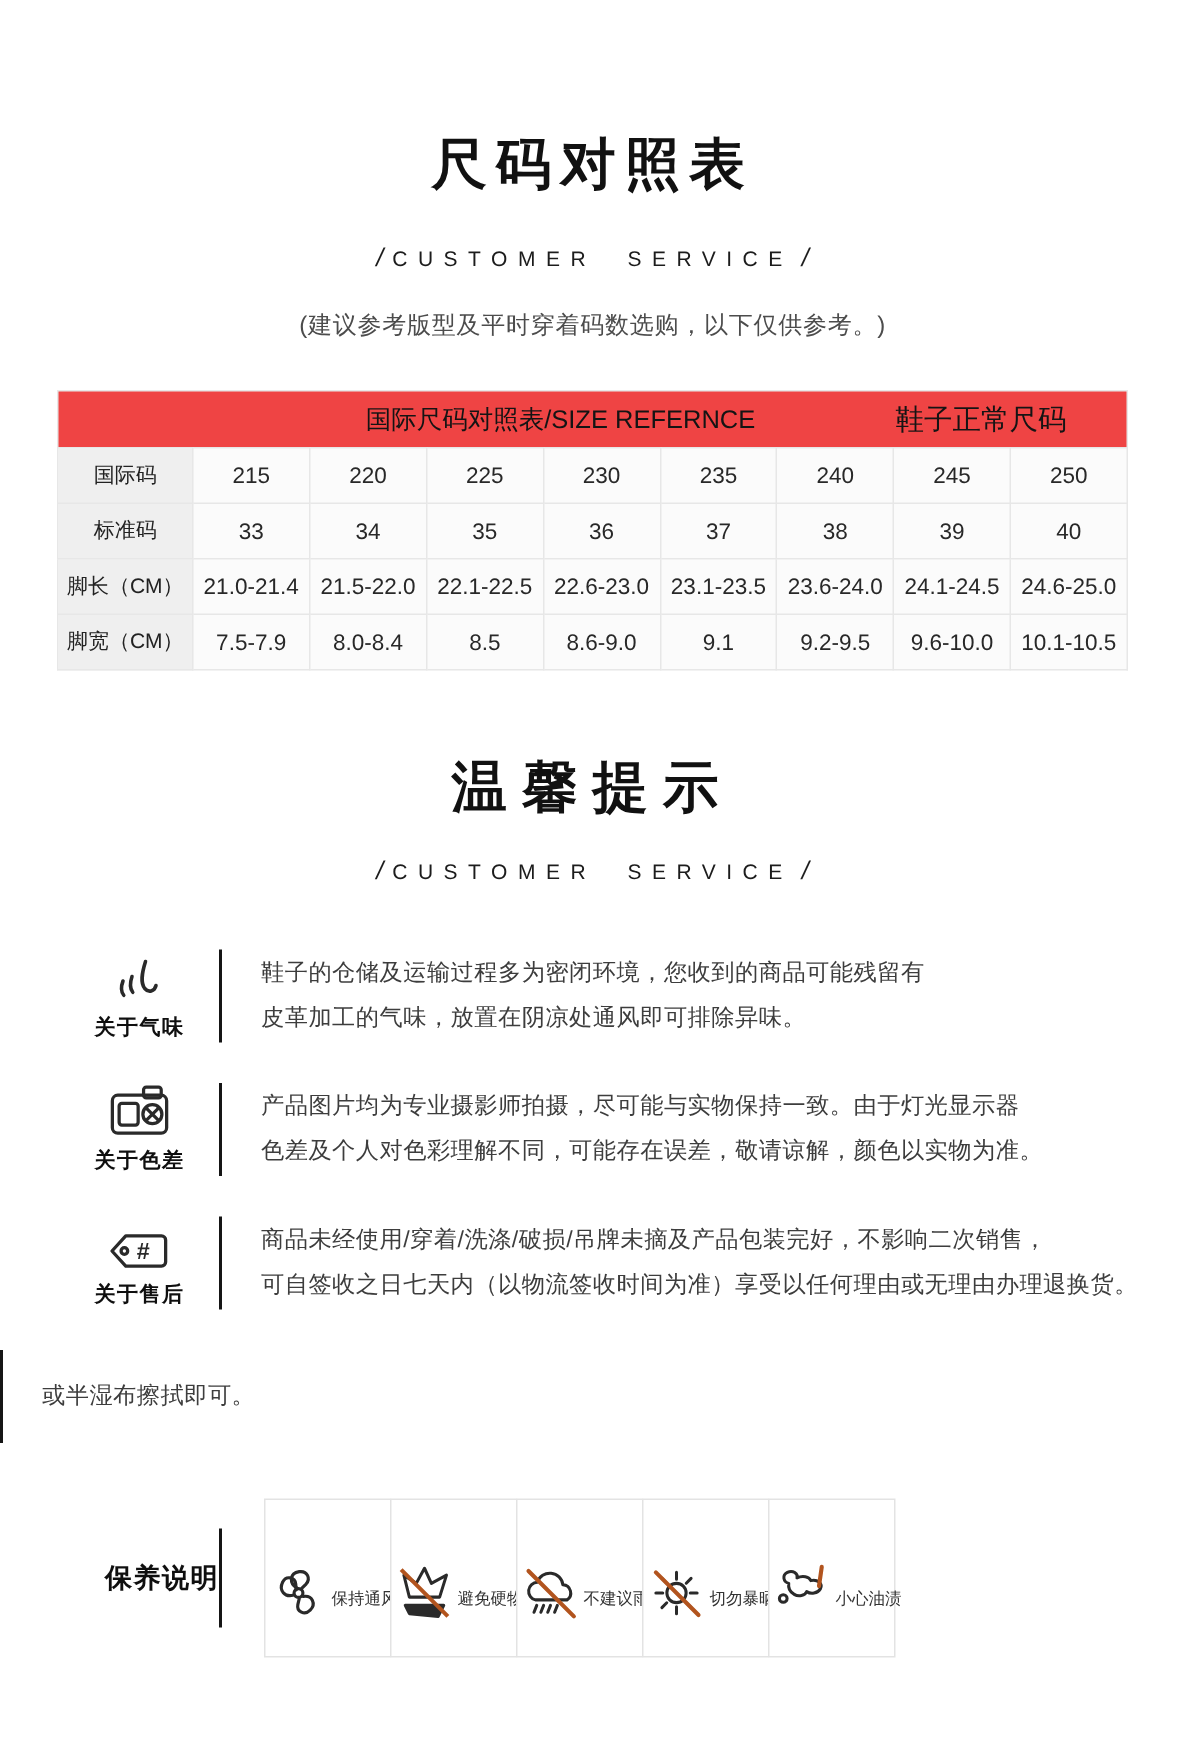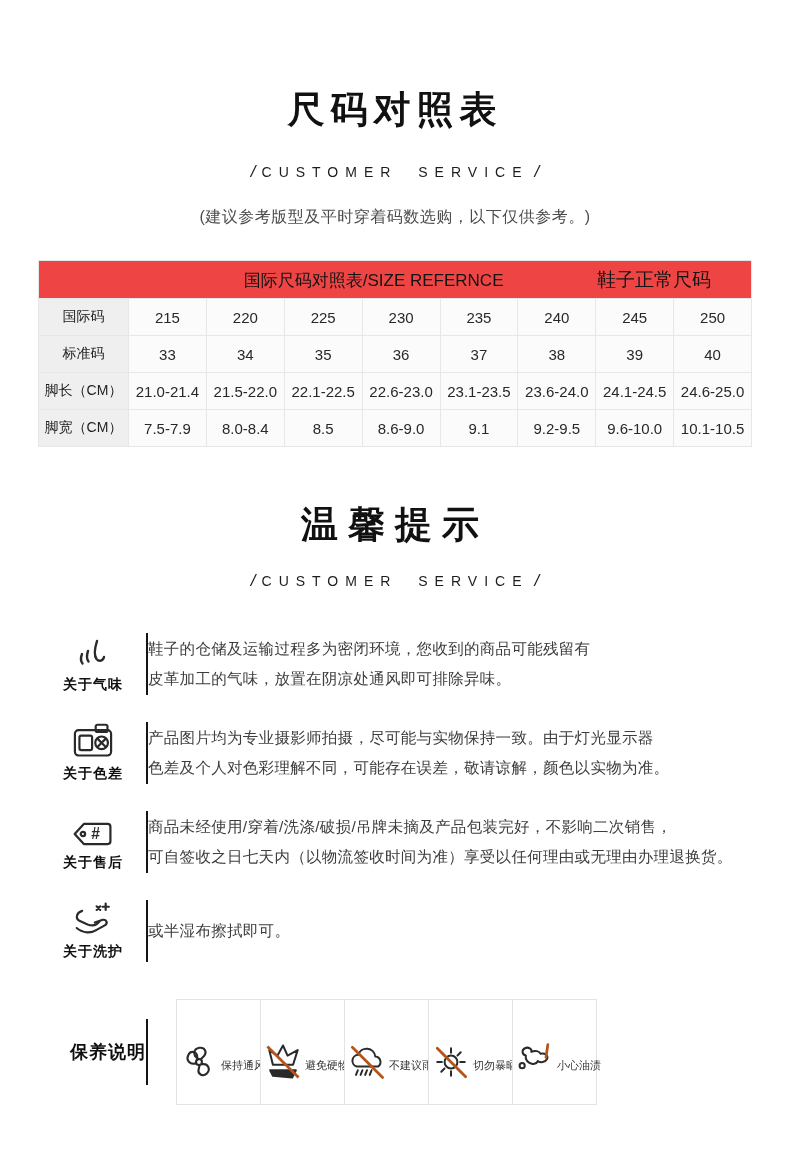--- a/index.html
+++ b/index.html
@@ -57,21 +57,21 @@
   .tips { margin-top:28px; }
   .tip-row { display:flex; align-items:center; height:89px; }
   .tip-left {
     width:106px; margin-left:40px; flex:0 0 auto;
     display:flex; flex-direction:column; align-items:center; justify-content:center;
   }
   .tip-icon { height:38px; display:flex; align-items:flex-end; justify-content:center; }
   .tip-label { margin-top:5px; font-size:14px; font-weight:700; color:#0f0f0f; letter-spacing:1px; }
   .tip-divider { width:2px; height:62px; background:#151515; flex:0 0 auto; }
   .tip-text {
-    font-size:15.5px; color:#3d3d3d; line-height:30px;
+    padding-left:26px; font-size:15.5px; color:#3d3d3d; line-height:30px;
     letter-spacing:0.3px; white-space:nowrap;
   }
 
   
   .care { margin-top:24px; display:flex; align-items:center; }
   .care-left {
     width:106px; margin-left:40px; flex:0 0 auto;
     display:flex; align-items:center; justify-content:flex-end;
   }
   .care-label { font-size:18px; font-weight:700; color:#0f0f0f; letter-spacing:1px; }
@@ -217,31 +217,20 @@
         <span class="tip-label">关于售后</span>
       </div>
       <div class="tip-divider"></div>
       <div class="tip-text">
         <div>商品未经使用/穿着/洗涤/破损/吊牌未摘及产品包装完好，不影响二次销售，</div>
         <div>可自签收之日七天内（以物流签收时间为准）享受以任何理由或无理由办理退换货。</div>
       </div>
     </div>
 
     <div class="tip-row">
-      <div class="tip-left">
-        <span class="tip-icon">
-          <svg width="44" height="38" viewBox="0 0 48 42" fill="none" stroke="#2a2a2a" stroke-width="2.4" stroke-linecap="round" stroke-linejoin="round">
-            <path d="M12,12 c-6,2 -8,8 -3,11 l9,4 c5,2 10,1 13,-3"></path>
-            <path d="M6,31 c7,6 16,6 22,2 l9,-5 c4,-2.5 2,-7 -3,-6 l-8,3"></path>
-            <path d="M38,4 v7 M34.5,7.5 h7"></path>
-            <path d="M28,7 l4,4 M32,7 l-4,4"></path>
-          </svg>
-        </span>
-        <span class="tip-label">关于洗护</span>
-      </div>
       <div class="tip-divider"></div>
       <div class="tip-text">
         <div>或半湿布擦拭即可。</div>
       </div>
     </div>
 
   </div>
 
   <div class="care">
     <div class="care-left">

